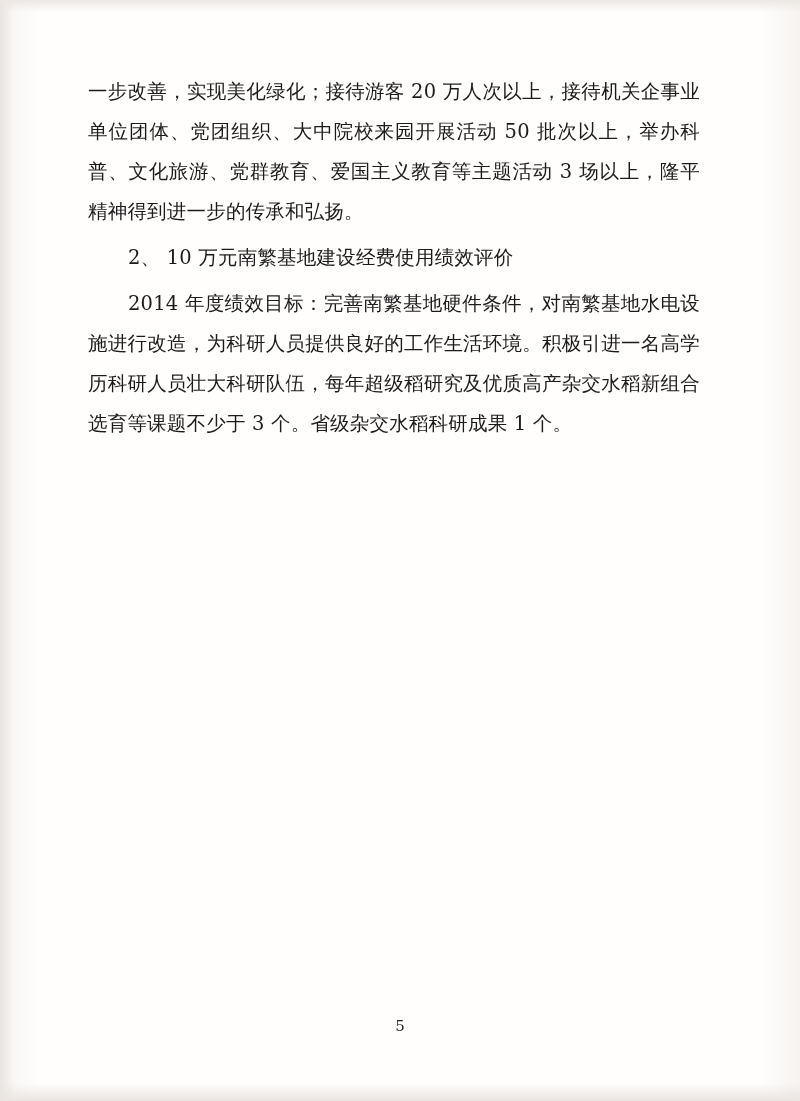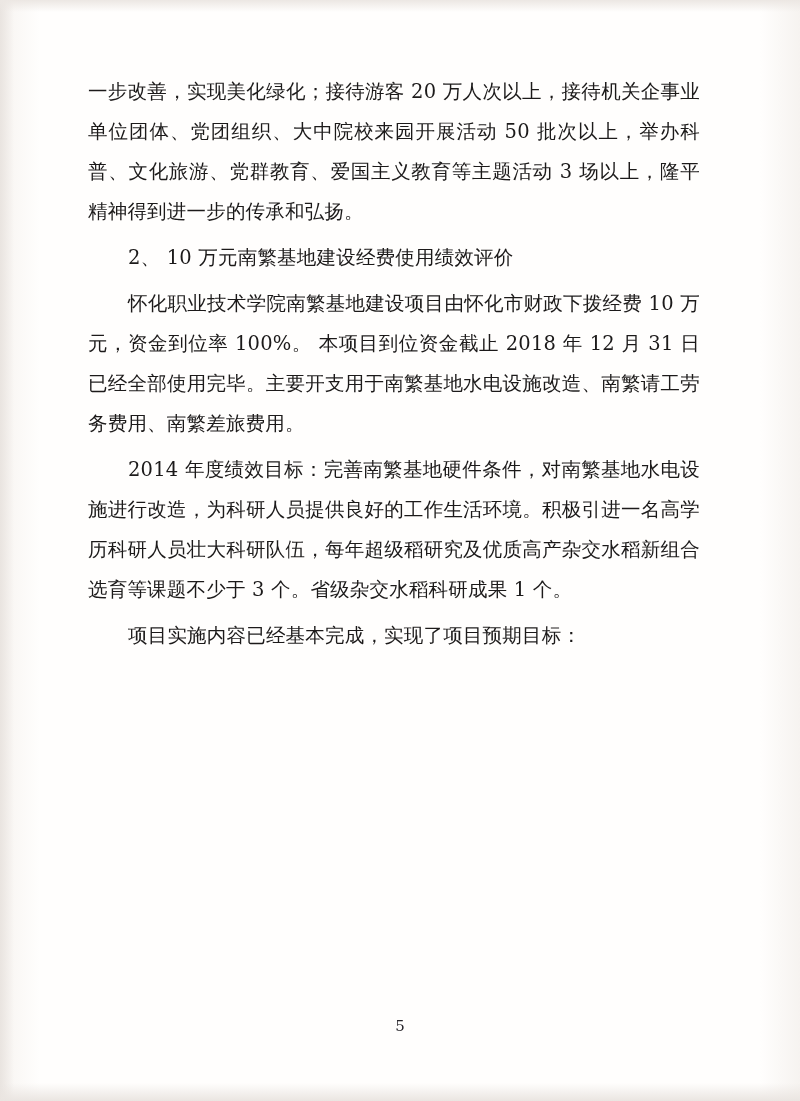--- a/index.html
+++ b/index.html
@@ -88,20 +88,18 @@
 
 <div class="page">
 
   <div class="scan-edge-left"></div>
   <div class="scan-edge-top"></div>
   <div class="scan-edge-bottom"></div>
 
   <div class="content">
     <p class="para">一步改善，实现美化绿化；接待游客 20 万人次以上，接待机关企事业单位团体、党团组织、大中院校来园开展活动 50 批次以上，举办科普、文化旅游、党群教育、爱国主义教育等主题活动 3 场以上，隆平精神得到进一步的传承和弘扬。</p>
     <p class="para indent-num">2、 10 万元南繁基地建设经费使用绩效评价</p>
-    <p class="para indent">怀化职业技术学院南繁基地建设项目由怀化市财政下拨经费 10 万元，资金到位率 100%。 本项目到位资金截止 2018 年 12 月 31 日已经全部使用完毕。主要开支用于南繁基地水电设施改造、南繁请工劳务费用、南繁差旅费用。</p>
     <p class="para indent">2014 年度绩效目标：完善南繁基地硬件条件，对南繁基地水电设施进行改造，为科研人员提供良好的工作生活环境。积极引进一名高学历科研人员壮大科研队伍，每年超级稻研究及优质高产杂交水稻新组合选育等课题不少于 3 个。省级杂交水稻科研成果 1 个。</p>
-    <p class="para indent">项目实施内容已经基本完成，实现了项目预期目标：</p>
   </div>
 
   <div class="page-number">5</div>
 
 </div>
 
 </body></html>

